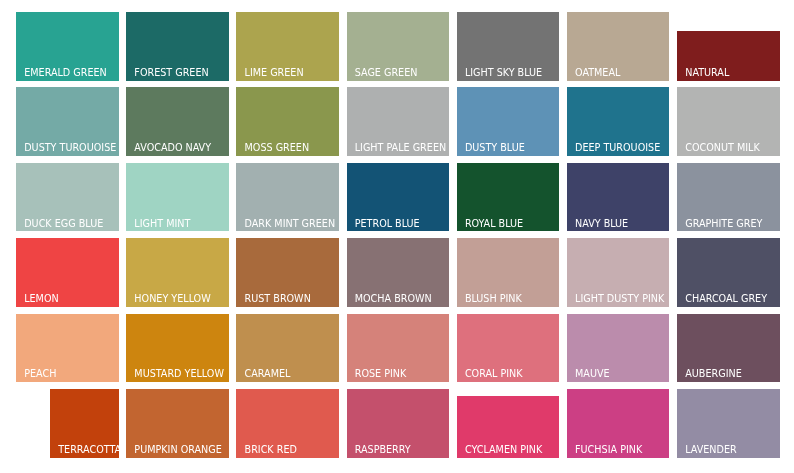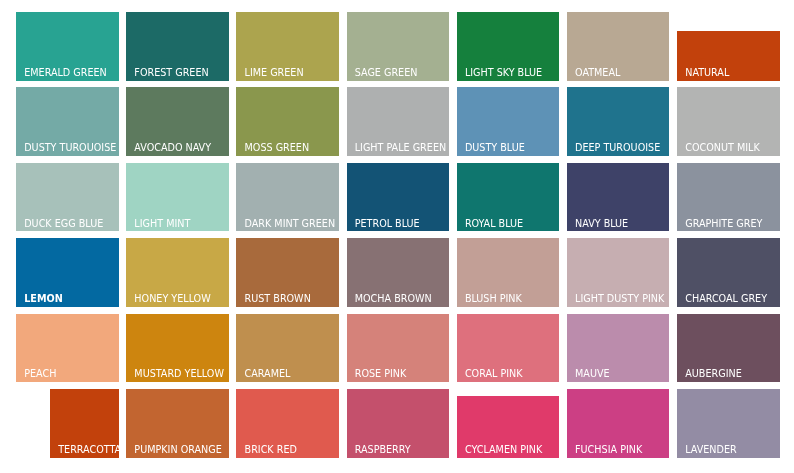--- a/index.html
+++ b/index.html
@@ -25,27 +25,27 @@
     </div>
     <div class="sw" style="background: rgb(28, 106, 102);">
       <span class="lbl">FOREST GREEN</span>
     </div>
     <div class="sw" style="background: rgb(172, 164, 78); padding-left: 36px;">
       <span class="lbl">LIME GREEN</span>
     </div>
     <div class="sw" style="background: rgb(164, 176, 145);">
       <span class="lbl">SAGE GREEN</span>
     </div>
-    <div class="sw" style="background: #15803d;">
+    <div class="sw" style="background: #737373;">
       <span class="lbl">LIGHT SKY BLUE</span>
     </div>
     <div class="sw" style="background: rgb(184, 168, 147); padding-left: 14px;">
       <span class="lbl">OATMEAL</span>
     </div>
-    <div class="sw" style="background: #c2410c; margin-top: 19px;">
+    <div class="sw" style="background: #7f1d1d; margin-top: 19px;">
       <span class="lbl">NATURAL</span>
     </div>
     <div class="sw" style="background: rgb(116, 170, 166);">
       <span class="lbl">DUSTY TUROUOISE</span>
     </div>
     <div class="sw" style="background: rgb(93, 122, 94);">
       <span class="lbl">AVOCADO NAVY</span>
     </div>
     <div class="sw" style="background: rgb(138, 151, 77);">
       <span class="lbl">MOSS GREEN</span>
@@ -67,30 +67,30 @@
     </div>
     <div class="sw" style="background: rgb(159, 212, 195);">
       <span class="lbl">LIGHT MINT</span>
     </div>
     <div class="sw" style="background: rgb(162, 176, 176);">
       <span class="lbl">DARK MINT GREEN</span>
     </div>
     <div class="sw" style="background: rgb(19, 83, 117);">
       <span class="lbl">PETROL BLUE</span>
     </div>
-    <div class="sw" style="background: #0f766e;">
+    <div class="sw" style="background: #14532d;">
       <span class="lbl">ROYAL BLUE</span>
     </div>
     <div class="sw" style="background: rgb(62, 66, 104);">
       <span class="lbl">NAVY BLUE</span>
     </div>
     <div class="sw" style="background: rgb(139, 146, 158);">
       <span class="lbl">GRAPHITE GREY</span>
     </div>
-    <div class="sw" style="background: #0369a1; font-weight: bold;">
+    <div class="sw" style="background: #ef4444;">
       <span class="lbl">LEMON</span>
     </div>
     <div class="sw" style="background: rgb(200, 168, 70);">
       <span class="lbl">HONEY YELLOW</span>
     </div>
     <div class="sw" style="background: rgb(168, 106, 60);">
       <span class="lbl">RUST BROWN</span>
     </div>
     <div class="sw" style="background: rgb(135, 113, 115);">
       <span class="lbl">MOCHA BROWN</span>

